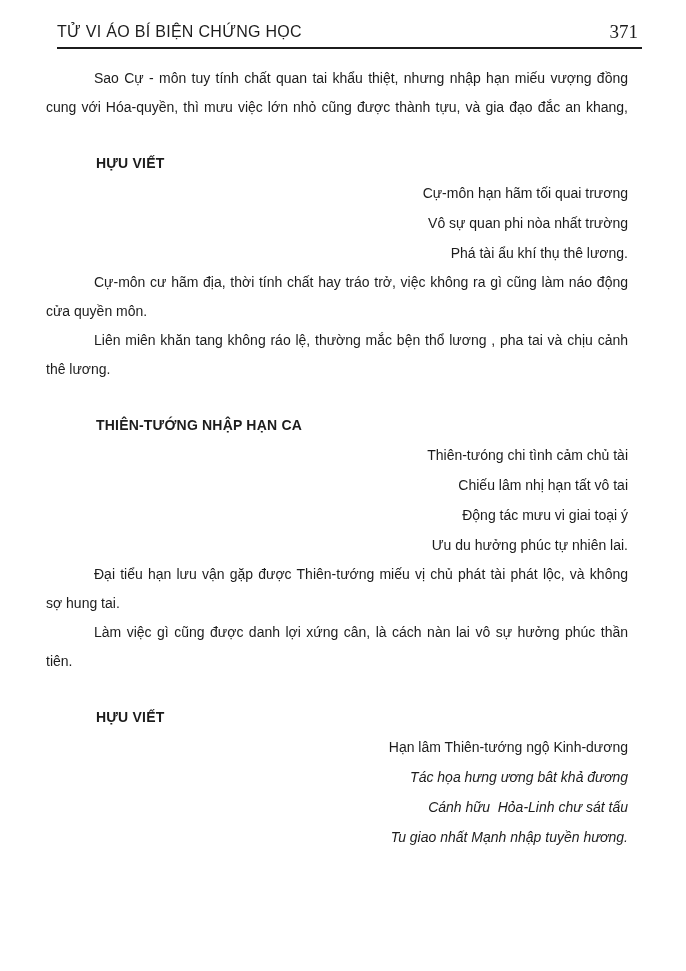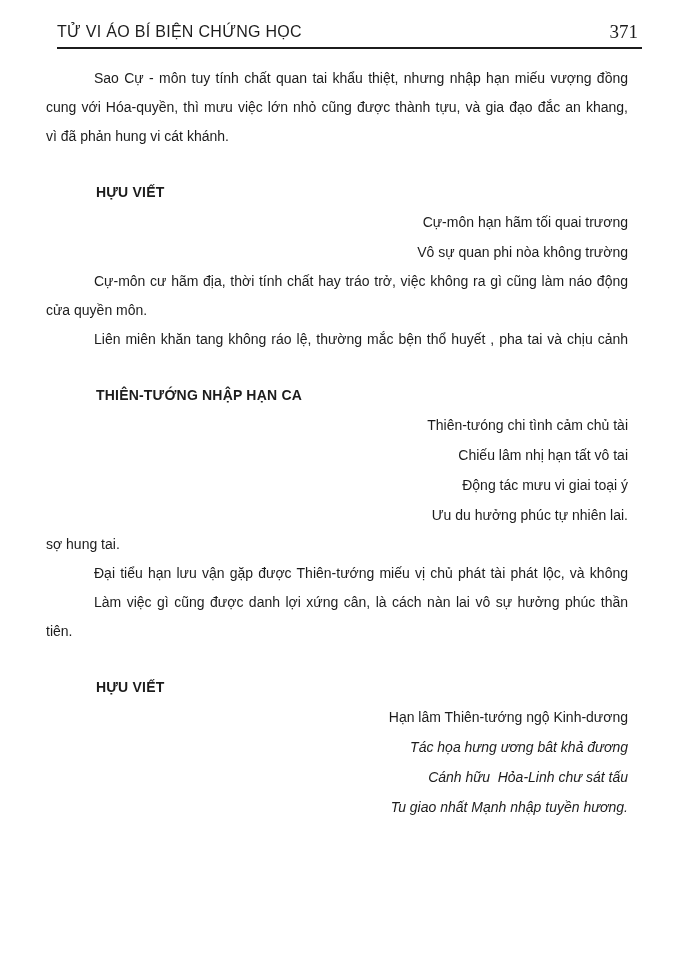--- a/index.html
+++ b/index.html
@@ -88,51 +88,52 @@
   <div class="header">
     <span class="header-title">TỬ VI ÁO BÍ BIỆN CHỨNG HỌC</span>
     <span class="header-page-number">371</span>
   </div>
 
   <div class="body">
 
     <p class="para">
       <span class="ln indent just">Sao Cự - môn tuy tính chất quan tai khẩu thiệt, nhưng nhập hạn miếu vượng đồng</span>
       <span class="ln just">cung với Hóa-quyền, thì mưu việc lớn nhỏ cũng được thành tựu, và gia đạo đắc an khang,</span>
-      <span class="ln">vì đã phản hung vi cát khánh.</span>
     </p>
 
     <div class="heading">HỰU VIẾT</div>
 
     <div class="verse">
       <span class="verse-line">Cự-môn hạn hãm tối quai trương</span>
-      <span class="verse-line">Vô sự quan phi nòa không trường</span>
+      <span class="verse-line">Vô sự quan phi nòa nhất trường</span>
+      <span class="verse-line">Phá tài ẩu khí thụ thê lương.</span>
     </div>
 
     <p class="para">
       <span class="ln indent just">Cự-môn cư hãm địa, thời tính chất hay tráo trở, việc không ra gì cũng làm náo động</span>
       <span class="ln">cửa quyền môn.</span>
     </p>
 
     <p class="para">
-      <span class="ln indent just">Liên miên khăn tang không ráo lệ, thường mắc bện thổ huyết , pha tai và chịu cảnh</span>
+      <span class="ln indent just">Liên miên khăn tang không ráo lệ, thường mắc bện thổ lương , pha tai và chịu cảnh</span>
+      <span class="ln">thê lương.</span>
     </p>
 
     <div class="heading">THIÊN-TƯỚNG NHẬP HẠN CA</div>
 
     <div class="verse">
       <span class="verse-line">Thiên-tưóng chi tình cảm chủ tài</span>
       <span class="verse-line">Chiếu lâm nhị hạn tất vô tai</span>
       <span class="verse-line">Động tác mưu vi giai toại ý</span>
       <span class="verse-line">Ưu du hưởng phúc tự nhiên lai.</span>
     </div>
 
     <p class="para">
+      <span class="ln indent just">Đại tiểu hạn lưu vận gặp được Thiên-tướng miếu vị chủ phát tài phát lộc, và không</span>
       <span class="ln">sợ hung tai.</span>
-      <span class="ln indent just">Đại tiểu hạn lưu vận gặp được Thiên-tướng miếu vị chủ phát tài phát lộc, và không</span>
     </p>
 
     <p class="para">
       <span class="ln indent just">Làm việc gì cũng được danh lợi xứng cân, là cách nàn lai vô sự hưởng phúc thần</span>
       <span class="ln">tiên.</span>
     </p>
 
     <div class="heading">HỰU VIẾT</div>
 
     <div class="verse">

